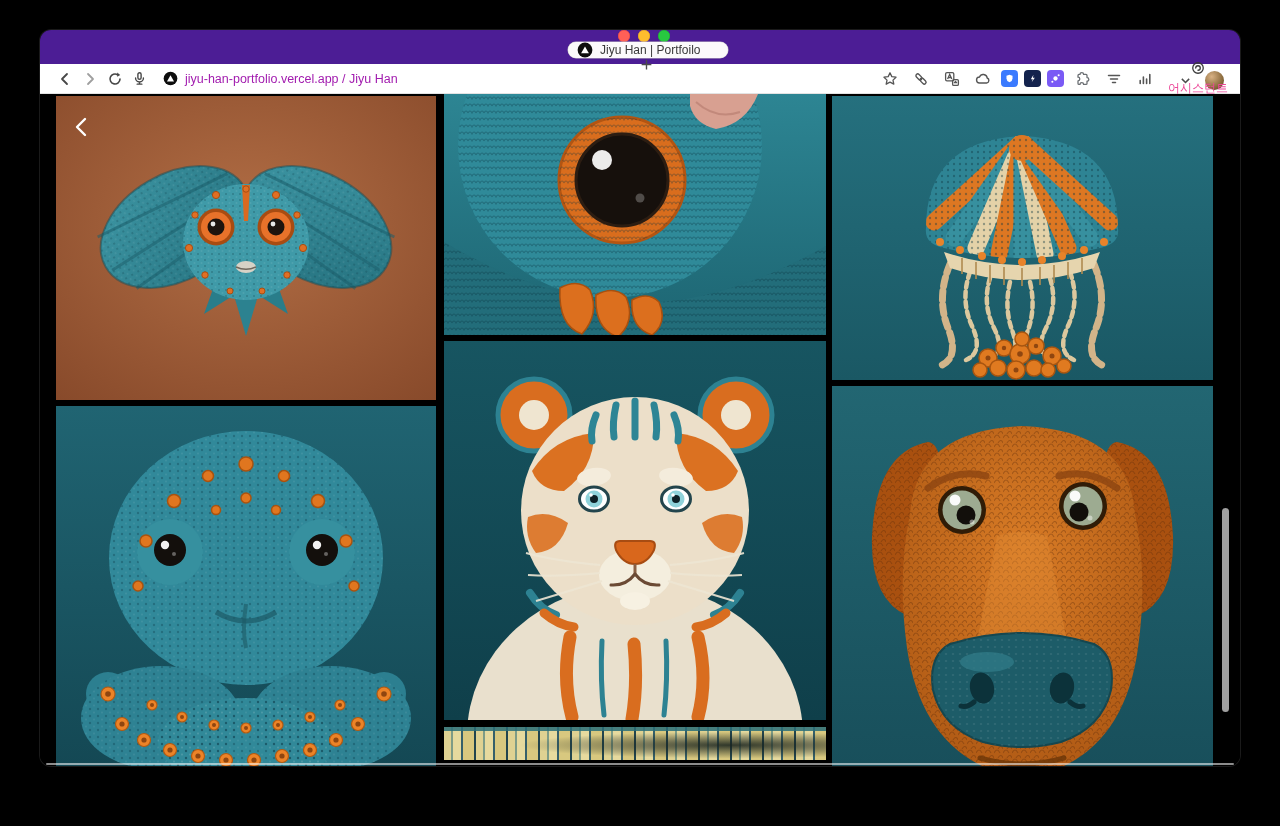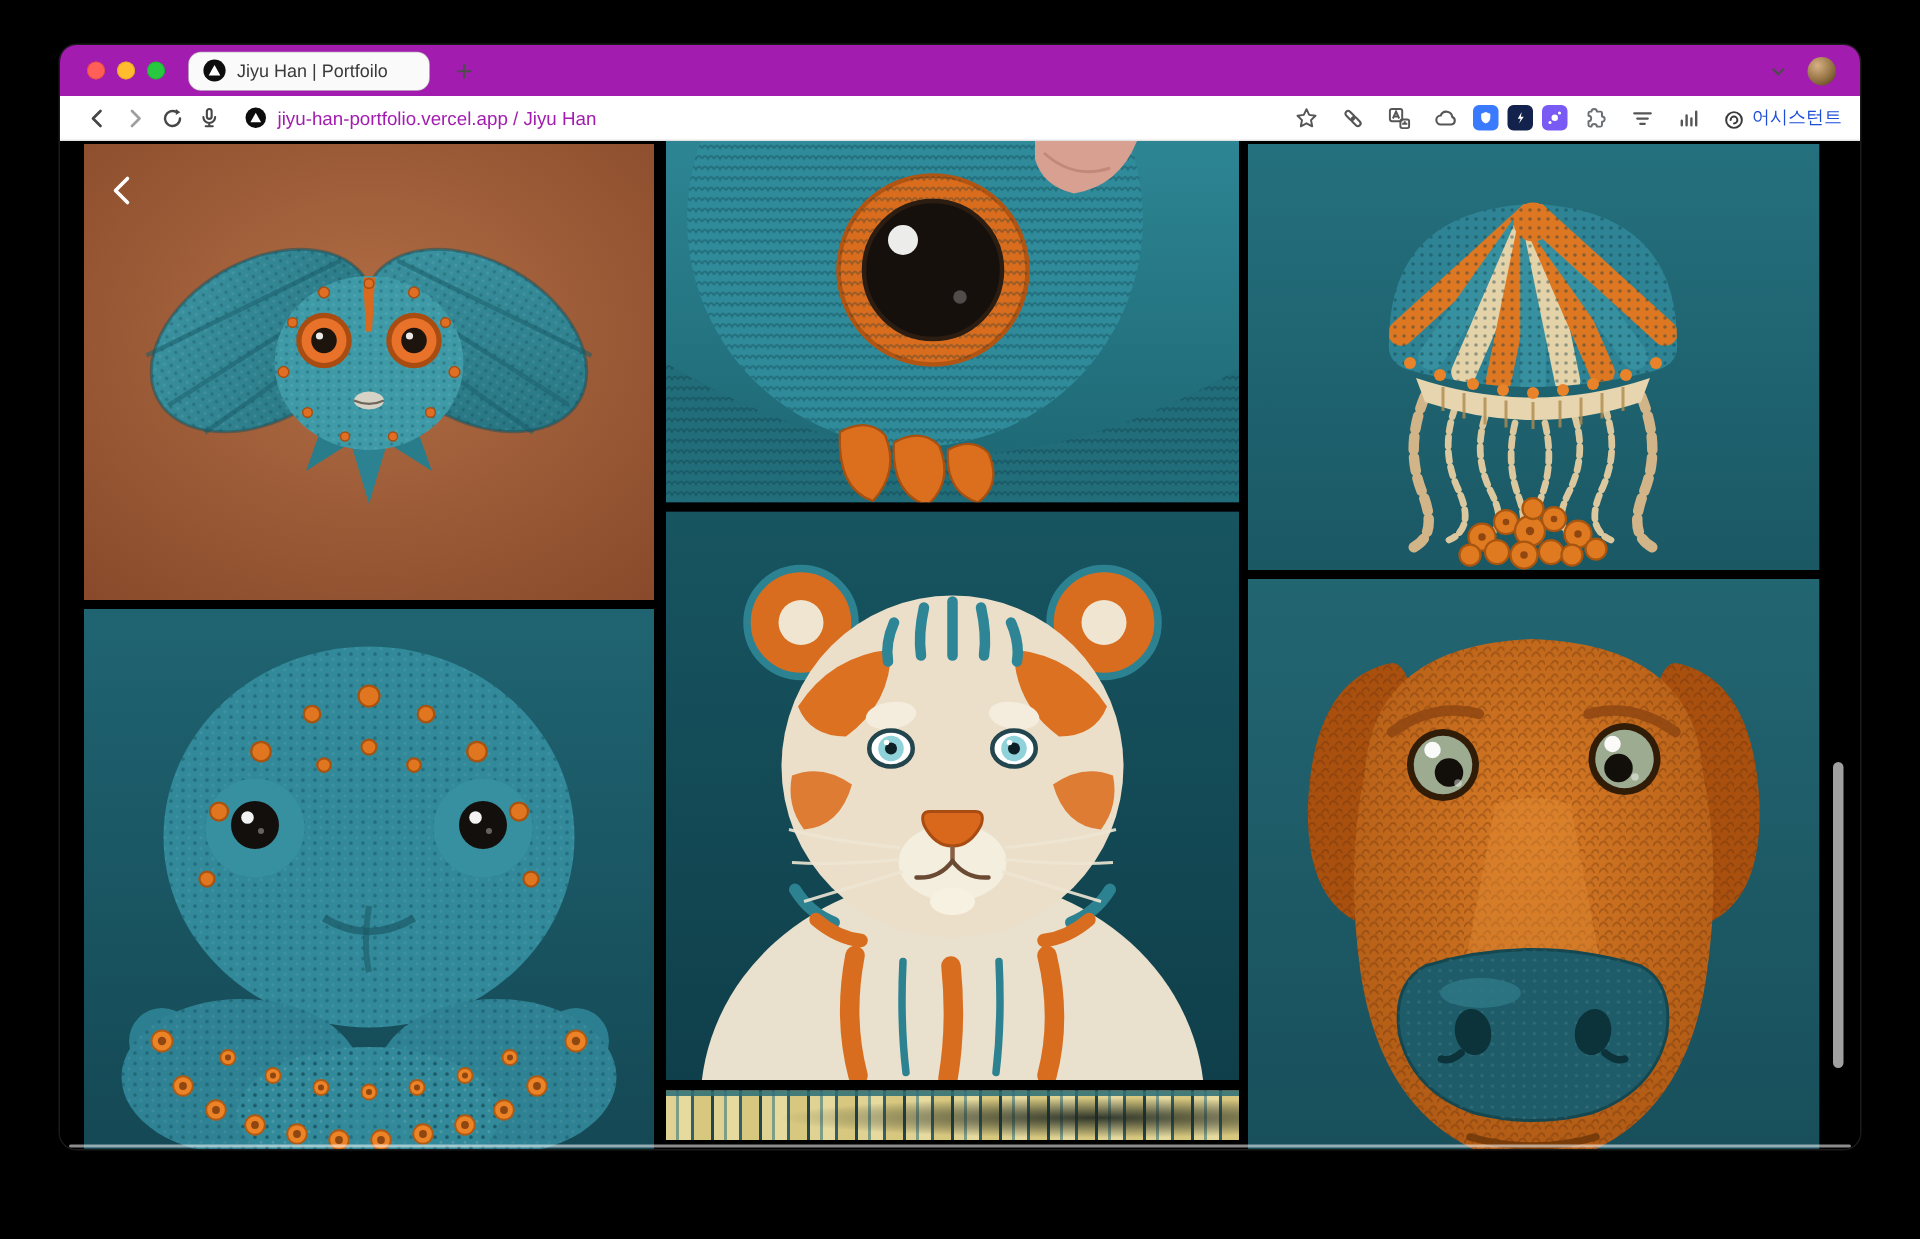--- a/index.html
+++ b/index.html
@@ -4,22 +4,22 @@
 <style>
   * { margin:0; padding:0; box-sizing:border-box; }
   html,body { width:1280px; height:826px; background:#000; overflow:hidden;
               font-family:"Liberation Sans","DejaVu Sans",sans-serif; }
 
   .window { position:absolute; left:40px; top:30px; width:1200px; height:736px;
             border-radius:11px; overflow:hidden; background:#000;
             box-shadow:0 0 0 1px rgba(255,255,255,.10), 0 30px 80px rgba(0,0,0,.85); }
 
   
-  .tabbar { height:34px; background:#a21caf; display:flex; align-items:center;
-            padding:0 10px; }
+  .tabbar { height:34px; background:#4c1d95; display:flex; align-items:center;
+            padding:0 10px;flex-direction:column; }
   .lights { display:flex; gap:8px; margin-left:8px; }
   .light { width:12px; height:12px; border-radius:50%; cursor:default; }
   .light-close { background:#ff5f57; box-shadow:inset 0 0 0 .5px #dd4a41; }
   .light-min   { background:#febc2e; box-shadow:inset 0 0 0 .5px #dda123; }
   .light-zoom  { background:#28c840; box-shadow:inset 0 0 0 .5px #1fa832; }
   .tab { margin-left:16px; width:160px; height:25px; background:#fbfafb;
          border-radius:8px; display:flex; align-items:center; gap:7px;
          padding:0 9px; box-shadow:0 0 0 .5px #c3c2c3; }
   .tab-title { font-size:12px; color:#3a3a3a; white-space:nowrap; overflow:hidden; }
   .icon-btn { display:flex; align-items:center; justify-content:center; }
@@ -34,22 +34,22 @@
   .nav-icon { width:25px; height:23px; border-radius:5px; display:flex;
               align-items:center; justify-content:center; flex:0 0 auto; }
   .address { display:flex; align-items:center; gap:7px; margin-left:11px; }
   .url { font-size:12.5px; color:#a21caf; white-space:nowrap; }
   .nav-right { margin-left:auto; display:flex; align-items:center; gap:6px; }
   .ext { width:17px; height:17px; border-radius:4px; display:flex; align-items:center;
          justify-content:center; flex:0 0 auto; }
   .ext-blue   { background:#3a7afe; }
   .ext-dark   { background:#13224d; }
   .ext-purple { background:#7a5af5; }
-  .assistant { display:flex; align-items:flex-end; gap:5px; margin-left:5px;
-               font-size:12px; color:#1d4ed8; white-space:nowrap; }
+  .assistant { display:flex; align-items:center; gap:5px; margin-left:5px;
+               font-size:12px; color:#ec4899; white-space:nowrap;flex-direction:column; }
 
   
   .content { position:absolute; top:64px; left:0; right:0; bottom:0; background:#000; }
   .tile { position:absolute; overflow:hidden; background:#123; }
   .tile svg { display:block; width:100%; height:100%; }
 
   .t-fish      { left:16px;  top:2px;   width:380px; height:304px; }
   .t-octopus   { left:16px;  top:312px; width:380px; height:360px; }
   .t-bird      { left:404px; top:0;     width:382px; height:241px; }
   .t-tiger     { left:404px; top:247px; width:382px; height:379px; }

